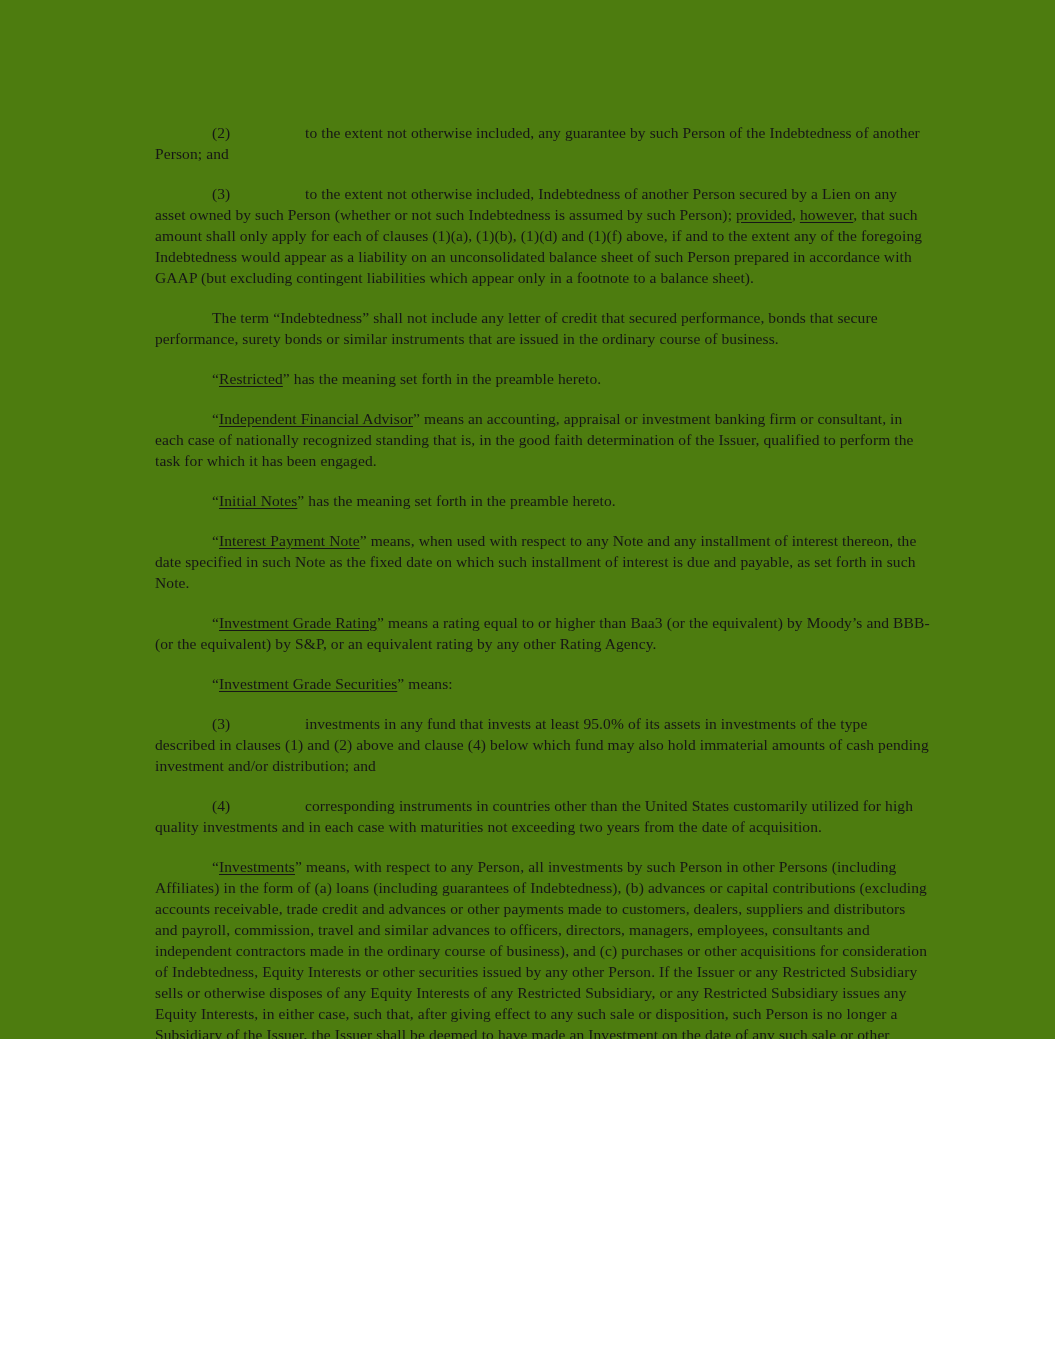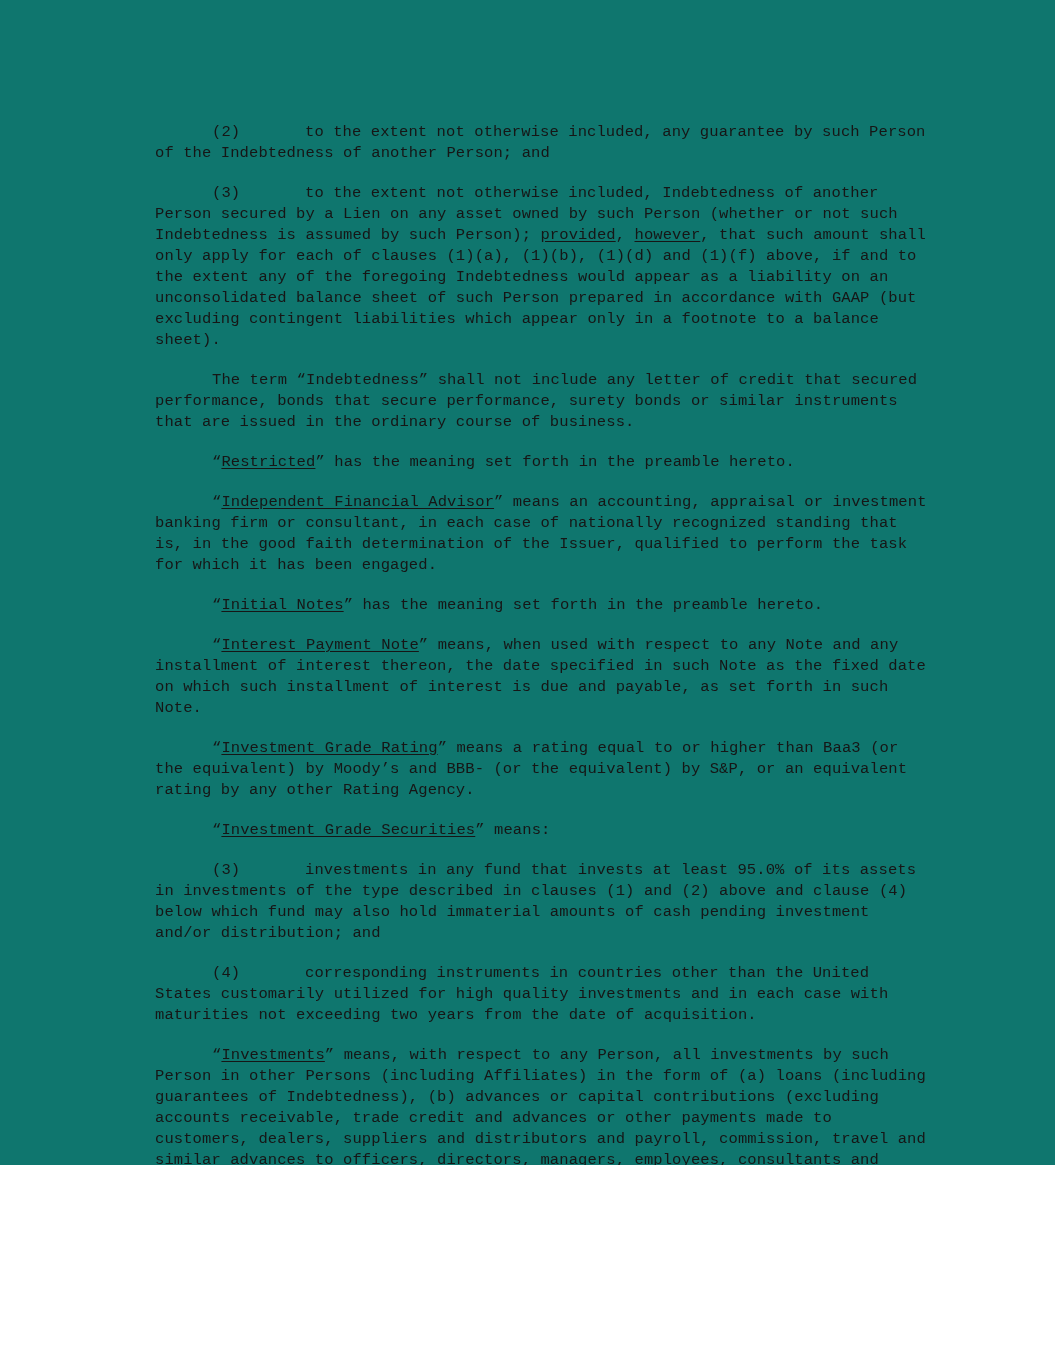--- a/index.html
+++ b/index.html
@@ -3,23 +3,23 @@
 <meta charset="utf-8">
 <style>
   html, body {
     margin: 0;
     padding: 0;
     background: #ffffff;
   }
   .page {
     position: relative;
     width: 1055px;
-    height: 1165px;
-    background: #0f766e;
-    font-family: Liberation Mono, monospace;
+    height: 1039px;
+    background: #4d7c0f;
+    font-family: Liberation Serif, serif;
     color: #161616;
     overflow: hidden;
   }
   .content {
     position: absolute;
     top: 122px;
     left: 155px;
     width: 775px;
   }
   p.para {

